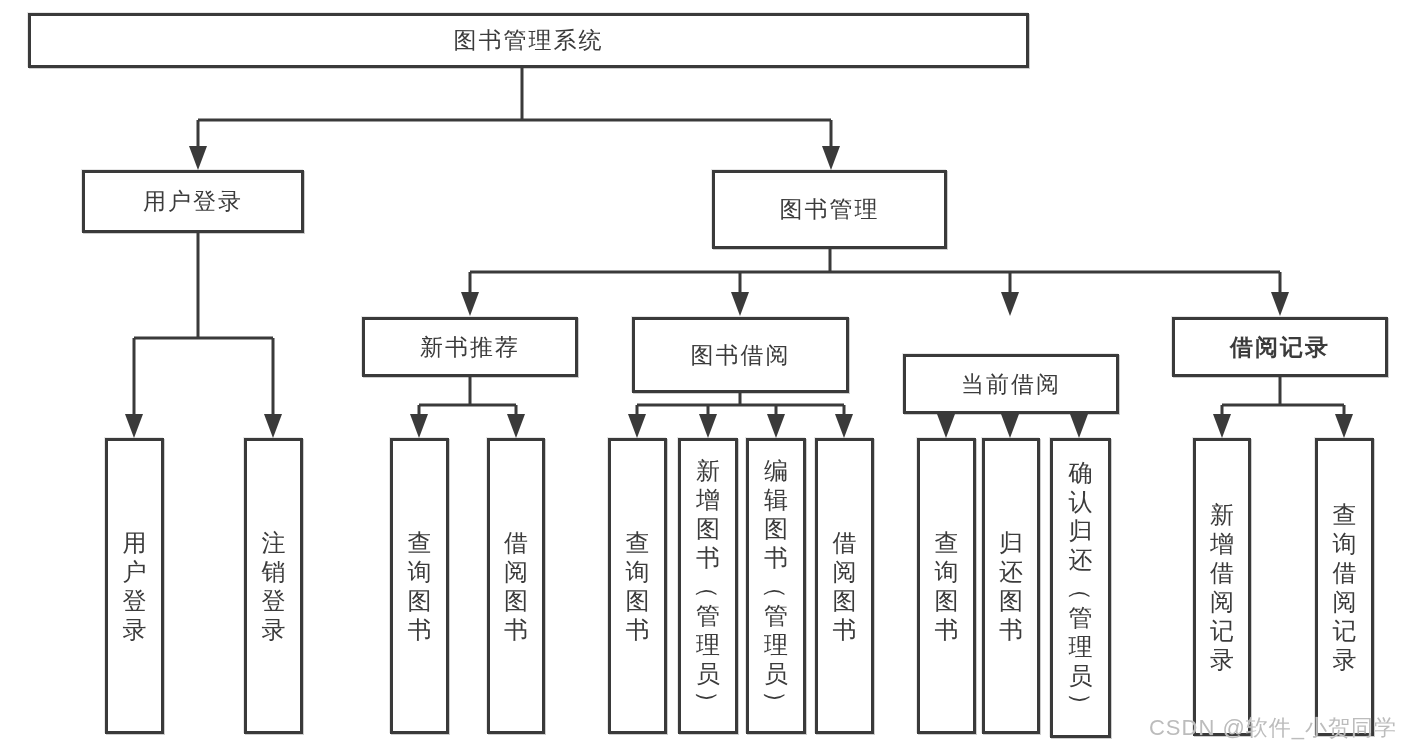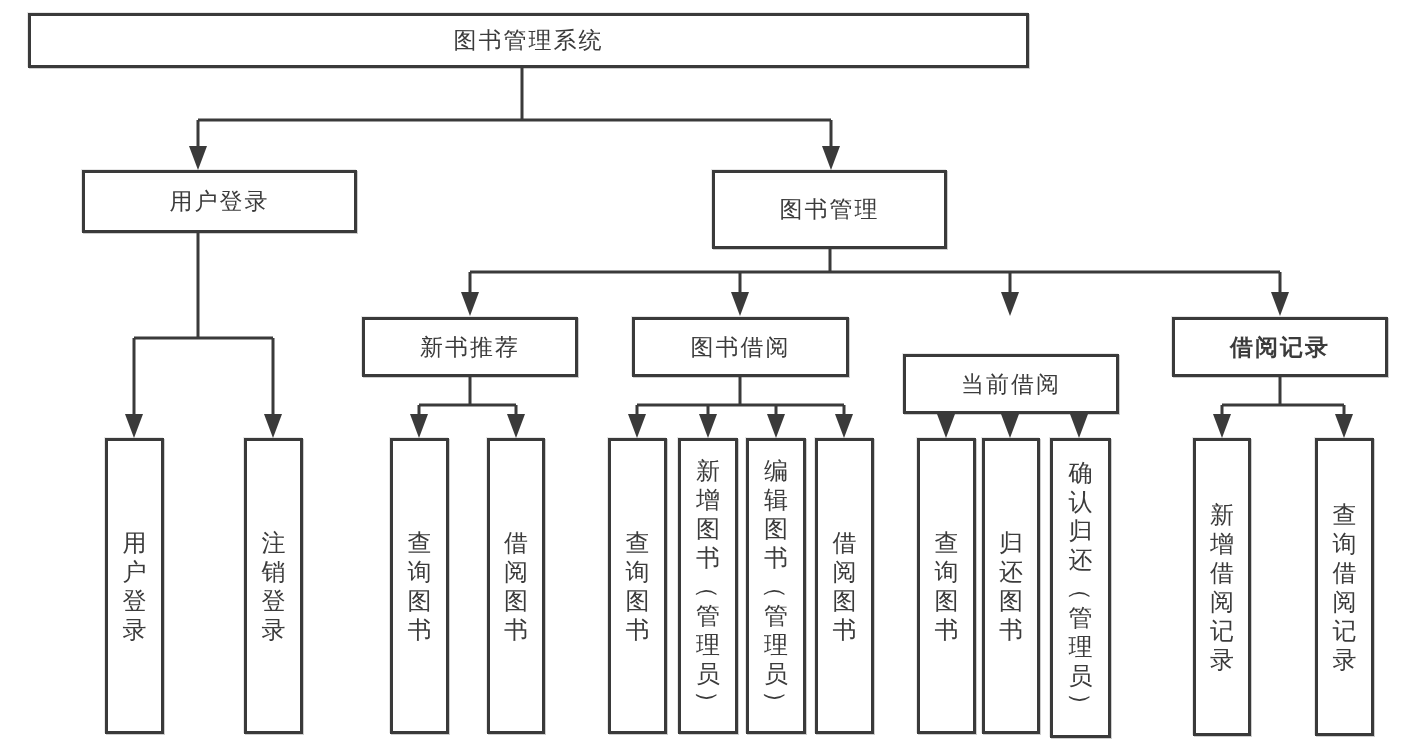--- a/index.html
+++ b/index.html
@@ -71,31 +71,31 @@
       <polygon points="1079,438 1070,414 1088,414"></polygon>
       <polygon points="1222,438 1213,414 1231,414"></polygon>
       <polygon points="1344,438 1335,414 1353,414"></polygon>
     </g>
   </svg>
 
   <div class="box" style="left:28px;top:13px;width:1001px;height:55px;">
     <span class="hlabel">图书管理系统</span>
   </div>
 
-  <div class="box" style="left:82px;top:170px;width:275px;height:63px;font-family:Liberation Serif, serif;">
+  <div class="box" style="left:82px;top:170px;width:222px;height:63px;font-family:Liberation Serif, serif;">
     <span class="hlabel">用户登录</span>
   </div>
   <div class="box" style="left:712px;top:170px;width:235px;height:79px;">
     <span class="hlabel">图书管理</span>
   </div>
 
   <div class="box" style="left:362px;top:317px;width:216px;height:60px;">
     <span class="hlabel">新书推荐</span>
   </div>
-  <div class="box" style="left:632px;top:317px;width:217px;height:60px;">
+  <div class="box" style="left:632px;top:317px;width:217px;height:76px;">
     <span class="hlabel">图书借阅</span>
   </div>
   <div class="box" style="left:903px;top:317px;width:216px;height:60px;margin-top:37px;">
     <span class="hlabel">当前借阅</span>
   </div>
   <div class="box" style="left:1172px;top:317px;width:216px;height:60px;font-weight:bold;">
     <span class="hlabel">借阅记录</span>
   </div>
 
   <div class="box" style="left:105px;top:438px;width:59px;height:296px;">
@@ -219,13 +219,14 @@
     <span class="vlabel">
         <span>查</span>
         <span>询</span>
         <span>借</span>
         <span>阅</span>
         <span>记</span>
         <span>录</span>
       </span>
   </div>
 
+  <div class="watermark">CSDN @软件_小贺同学</div>
 </div>
 
 </body></html>

